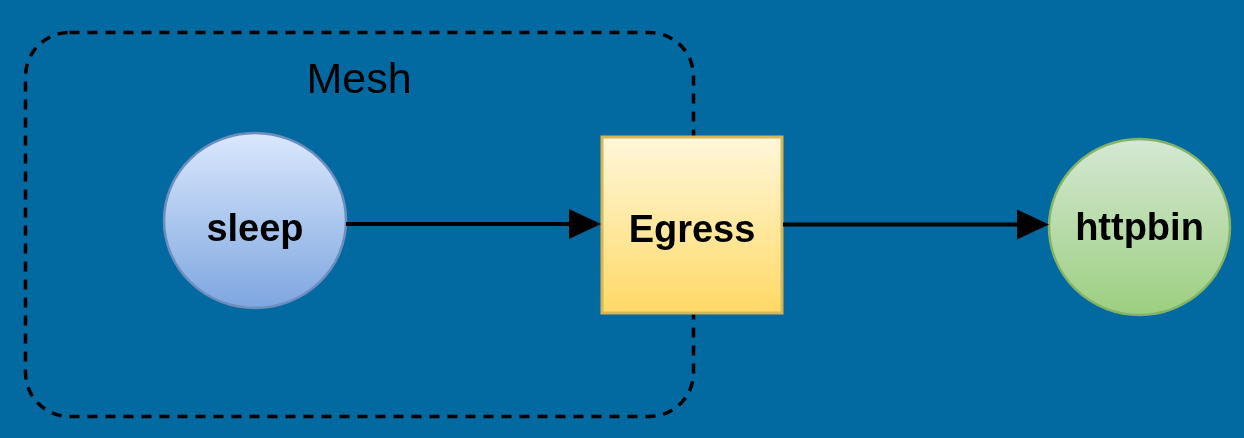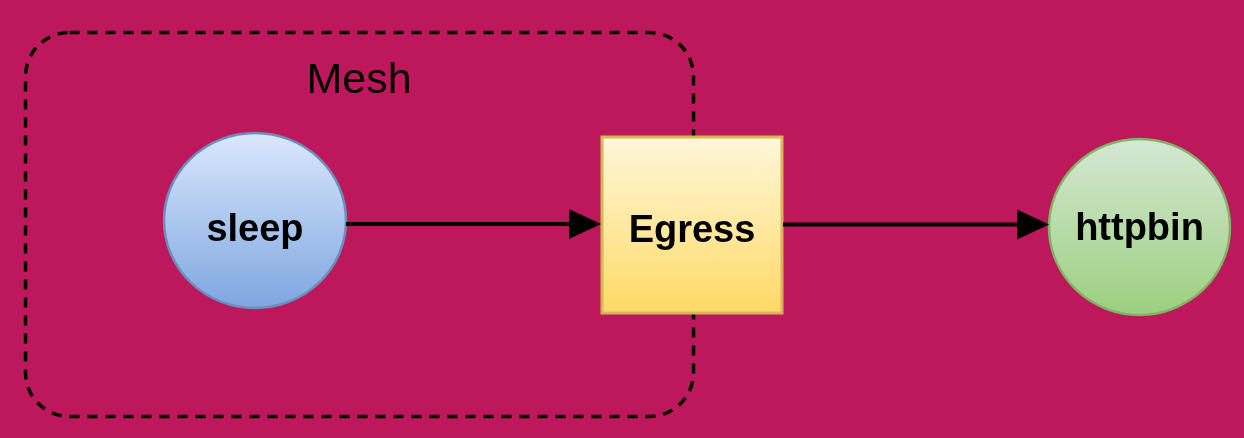--- a/index.html
+++ b/index.html
@@ -5,21 +5,21 @@
   html, body {
     margin: 0;
     padding: 0;
     background: #ffffff;
     font-family: "Liberation Sans", sans-serif;
   }
   .canvas {
     position: relative;
     width: 1244px;
     height: 438px;
-    background: #be185d;
+    background: #0369a1;
     overflow: hidden;
   }
   svg { display: block; }
   .node-label {
     font-family: "Liberation Sans", sans-serif;
     font-weight: bold;
     font-size: 38px;
     fill: #000000;
   }
   .mesh-label {

